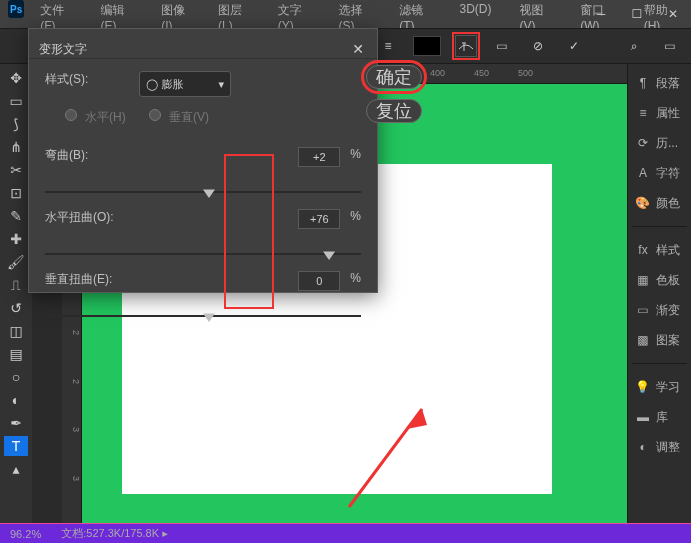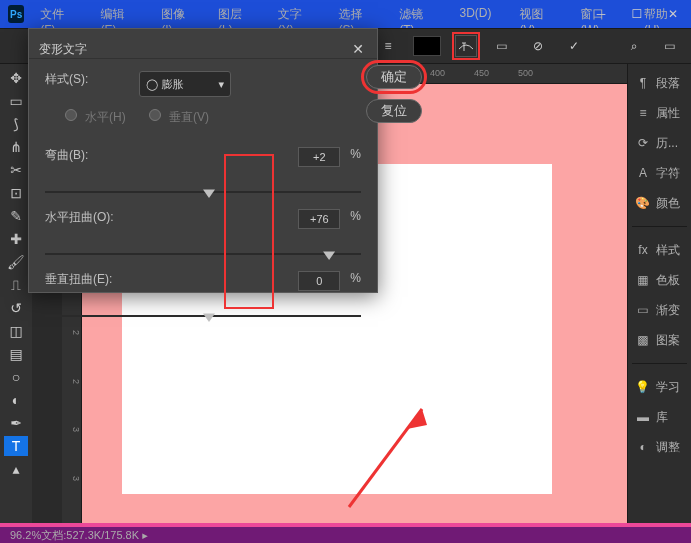--- a/index.html
+++ b/index.html
@@ -1,63 +1,63 @@
 <!DOCTYPE html>
 <html><head>
 <meta charset="utf-8">
 <style>
 *{margin:0;padding:0;box-sizing:border-box;font-family:"Microsoft YaHei",sans-serif;user-select:none}
 body{background:#262626;color:#b0b0b0;font-size:12px;overflow:hidden;width:691px;height:543px;position:relative}
-.titlebar{height:28px;background:#1d4ed8;display:flex;align-items:center;padding:0 8px}
+.titlebar{height:28px;background:#404040;display:flex;align-items:flex-start;padding:0 8px}
 .ps-logo{width:18px;height:18px;background:#001e36;color:#31a8ff;font-size:10px;font-weight:bold;display:flex;align-items:center;justify-content:center;border-radius:3px;margin-right:10px}
 .menubar{display:flex;gap:16px;height:20px}
 .menu-item{padding:2px 6px;cursor:pointer}
 .win-controls{position:absolute;right:0;top:0;display:flex;height:28px}
 .win-btn{width:36px;height:28px;display:flex;align-items:center;justify-content:center;color:#ccc}
 .optbar{height:36px;background:#2d2d2d;border-top:1px solid #1a1a1a;border-bottom:1px solid #1a1a1a;display:flex;align-items:center;padding:0 10px;gap:14px;position:relative;z-index:1}
 .opt-icon{width:22px;height:22px;display:flex;align-items:center;justify-content:center;color:#ccc}
 .swatch{width:28px;height:20px;background:#000;border:1px solid #444}
 .warp-toolbar-icon{border:1px solid #555;padding:2px}
 .highlight-red{outline:2px solid #e33;outline-offset:1px}
 .main{display:flex;height:calc(100% - 84px)}
 .tools{width:32px;background:#323232;display:flex;flex-direction:column;align-items:center;padding:4px 0;gap:3px}
 .tool{width:24px;height:20px;display:flex;align-items:center;justify-content:center;color:#ccc;font-size:14px}
 .tool.active{background:#1473e6;color:#fff}
 .small-tools{width:30px;background:#2a2a2a;display:flex;flex-direction:column;align-items:center;padding:4px 0;gap:8px}
-.canvas-area{flex:1;background:#fca5a5;position:relative;overflow:hidden}
+.canvas-area{flex:1;background:#22c55e;position:relative;overflow:hidden}
 .ruler-h{height:20px;background:#323232;border-bottom:1px solid #1a1a1a;display:flex;align-items:flex-end;padding-left:20px;color:#888;font-size:9px}
 .ruler-tick{width:44px;text-align:left;height:20px;display:flex;align-items:center}
 .ruler-v{position:absolute;left:0;top:20px;bottom:0;width:20px;background:#323232;border-right:1px solid #1a1a1a;display:flex;flex-direction:column;color:#888;font-size:9px}
 .rv-tick{height:50px;writing-mode:vertical-rl;text-orientation:mixed;padding:2px 0 0 4px}
 .canvas-wrap{position:absolute;left:60px;top:100px;width:430px;height:330px;background:#fff}
 .warped-text{position:absolute;top:70px;left:30px;right:0}
 .arrow{position:absolute;top:235px;left:215px}
 .right-panels{width:64px;background:#2d2d2d;padding:8px 4px;display:flex;flex-direction:column;gap:8px;border-left:1px solid #1a1a1a}
 .panel-row{display:flex;align-items:center;gap:6px;color:#b0b0b0;height:22px;padding:0 4px}
 .panel-row .pico{width:14px;height:14px;display:flex;align-items:center;justify-content:center}
 .divider{height:1px;background:#1a1a1a;margin:4px 0}
-.statusbar{height:20px;background:#701a75;border-top:4px solid #ec4899;display:flex;align-items:center;padding:0 10px;color:#aaa;font-size:11px}
+.statusbar{height:20px;background:#6d28d9;border-top:1px solid #ec4899;display:flex;align-items:center;padding:0 10px;gap:20px;color:#aaa;font-size:11px}
 
 .dialog{position:absolute;left:28px;top:28px;width:350px;height:265px;background:#3f3f3f;border:1px solid #5a5a5a;box-shadow:0 4px 20px rgba(0,0,0,.5);color:#d0d0d0;z-index:10}
 .dlg-title{height:30px;display:flex;align-items:flex-end;justify-content:space-between;padding:0 10px;border-bottom:1px solid #323232}
 .dlg-close{width:18px;height:18px;display:flex;align-items:center;justify-content:center;font-size:14px}
 .dlg-body{padding:12px 16px;position:relative}
 .dlg-row{display:flex;align-items:flex-start;height:28px;margin-bottom:10px;gap:4px}
 .dlg-label{width:90px;color:#c0c0c0}
 .dlg-label.dim{color:#777}
 .dlg-select{width:92px;height:20px;background:#2a2a2a;border:1px solid #5a5a5a;border-radius:3px;color:#d0d0d0;padding:12px 6px;display:flex;align-items:center;justify-content:space-between;font-size:11px}
 .radio{width:12px;height:12px;border:1px solid #777;border-radius:50%;display:inline-block;margin-right:4px;vertical-align:middle;background:#555}
 .num-input{width:42px;height:20px;background:#323232;border:1px solid #5a5a5a;color:#d0d0d0;text-align:center;font-size:11px}
 .pct{margin-left:6px;color:#c0c0c0}
 .slider{height:14px;position:relative;margin:2px 0 10px 0}
 .slider-track{position:absolute;left:0;right:0;top:6px;height:2px;background:#2a2a2a}
 .slider-thumb{position:absolute;top:1px;width:12px;height:12px;background:#c0c0c0;clip-path:polygon(50% 100%,0 30%,100% 30%)}
 .input-col{position:absolute;left:195px;top:95px;width:50px;height:155px;border:2px solid #e33}
 .dlg-btns{position:absolute;right:-45px;top:36px;display:flex;flex-direction:column;gap:10px;z-index:11}
-.dlg-btn{width:56px;height:24px;border:1px solid #6a6a6a;border-radius:12px;background:#3f3f3f;color:#d0d0d0;display:flex;align-items:center;justify-content:center;font-size:13px}
+.dlg-btn{width:56px;height:24px;border:1px solid #6a6a6a;border-radius:12px;background:#3f3f3f;color:#d0d0d0;display:flex;align-items:center;justify-content:center;font-size:18px}
 .dlg-btn.primary{outline:3px solid #e33;outline-offset:2px}
 </style>
 </head>
 <body>
 
 <div class="titlebar">
   <div class="ps-logo">Ps</div>
   <div class="menubar">
     <div class="menu-item">文件(F)</div>
     <div class="menu-item">编辑(E)</div>

